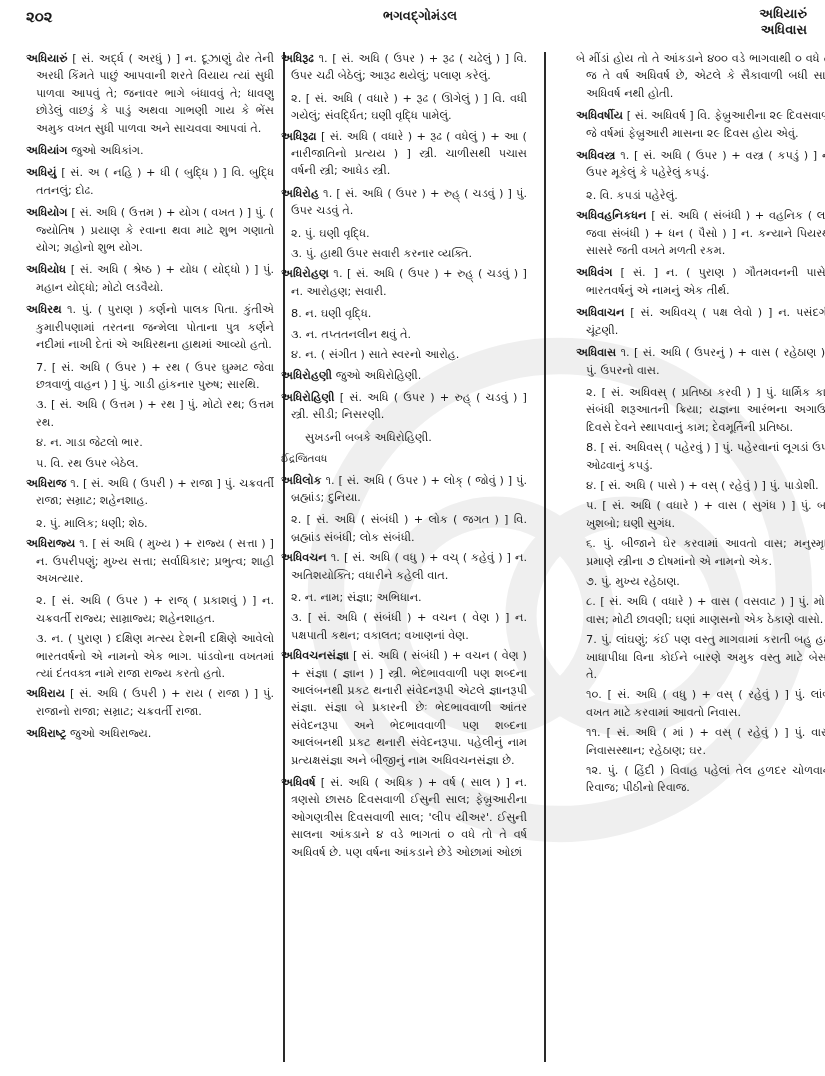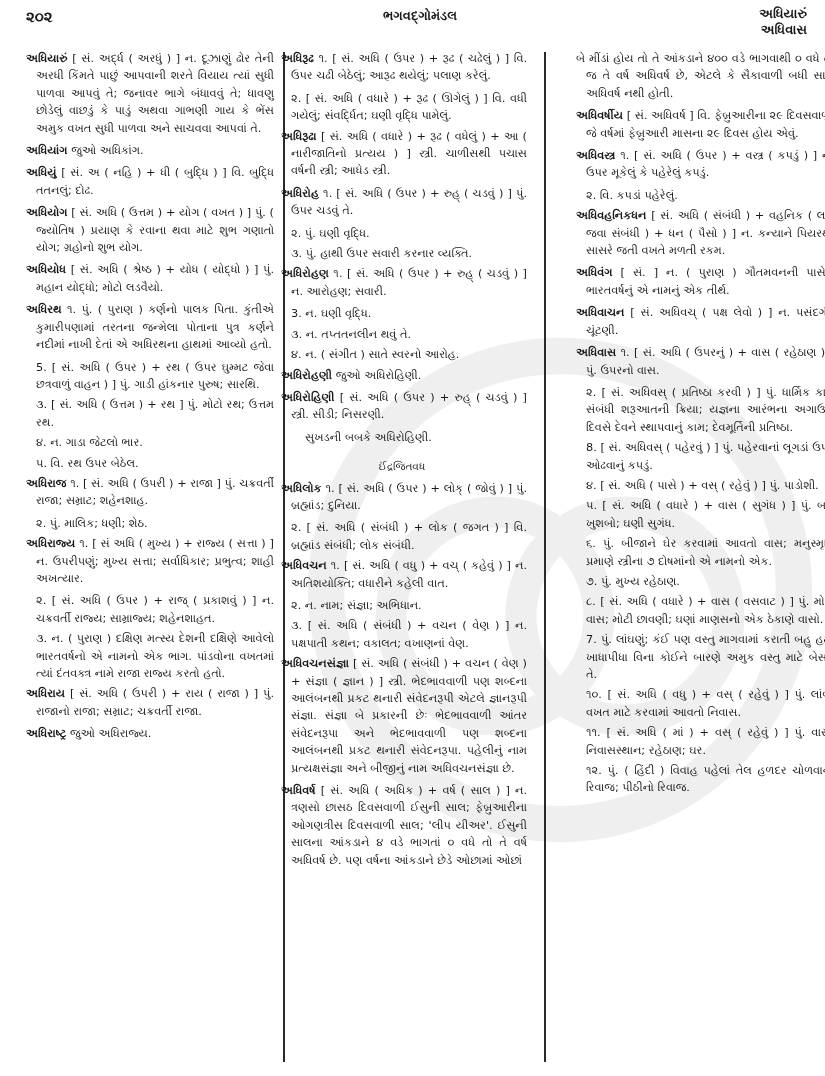--- a/index.html
+++ b/index.html
@@ -37,21 +37,21 @@
     .col-3 { left: 576px; width: 258px; }
     .divider {
       position: absolute; top: 2px; width: 1.5px; background: #2a2a2a;
     }
     .divider-1 { left: 283px; height: 1010px; }
     .divider-2 { left: 544px; height: 1010px; }
     .entry { margin: 0 0 5px 0; padding-left: 10px; text-indent: -10px; }
     .headword { font-weight: bold; }
     .sense { margin: 0 0 3px 0; padding-left: 10px; }
     .quote { margin: 0 0 2px 0; padding-left: 24px; }
-    .quote-src { margin: 12px 0 4px 0; text-align: center; font-size: 10.5px; padding-right: 4px; }
+    .quote-src { margin: 4px 0 4px 0; text-align: left; font-size: 10.5px; padding-right: 4px; }
   </style>
 </head>
 <body>
 
 <svg class="watermark" viewBox="0 0 200 200">
   <circle cx="100" cy="100" r="90" fill="none" stroke="#000" stroke-width="14"></circle>
   <circle cx="75" cy="110" r="40" fill="none" stroke="#000" stroke-width="12"></circle>
   <circle cx="125" cy="110" r="40" fill="none" stroke="#000" stroke-width="12"></circle>
 </svg>
 
@@ -65,42 +65,42 @@
 </div>
 
 <div class="columns">
   <div class="col col-1">
       <p class="entry"><span class="headword">અધિયારું</span> <span class="definition">[ સં. અર્દ્ધ ( અરધું ) ] ન. દૂઝાણું ઢોર તેની અરધી કિંમતે પાછું આપવાની શરતે વિયાય ત્યાં સુધી પાળવા આપવું તે; જનાવર ભાગે બંધાવવું તે; ધાવણુ છોડેલું વાછડું કે પાડું અથવા ગાભણી ગાય કે ભેંસ અમુક વખત સુધી પાળવા અને સાચવવા આપવાં તે.</span></p>
       <p class="entry"><span class="headword">અધિયાંગ</span> <span class="definition">જુઓ અધિકાંગ.</span></p>
       <p class="entry"><span class="headword">અધિયું</span> <span class="definition">[ સં. અ ( નહિ ) + ધી ( બુદ્ધિ ) ] વિ. બુદ્ધિ તતનલું; દોઢ.</span></p>
       <p class="entry"><span class="headword">અધિયોગ</span> <span class="definition">[ સં. અધિ ( ઉત્તમ ) + યોગ ( વખત ) ] પું. ( જ્યોતિષ ) પ્રયાણ કે રવાના થવા માટે શુભ ગણાતો યોગ; ગ્રહોનો શુભ યોગ.</span></p>
       <p class="entry"><span class="headword">અધિયોધ</span> <span class="definition">[ સં. અધિ ( શ્રેષ્ઠ ) + યોધ ( યોદ્ધો ) ] પું. મહાન યોદ્ધો; મોટો લડવૈયો.</span></p>
       <p class="entry"><span class="headword">અધિરથ</span> <span class="definition">૧. પું. ( પુરાણ ) કર્ણનો પાલક પિતા. કુંતીએ કુમારીપણામાં તરતના જન્મેલા પોતાના પુત્ર કર્ણને નદીમાં નાખી દેતાં એ અધિરથના હાથમાં આવ્યો હતો.</span></p>
-      <p class="sense">5. [ સં. અધિ ( ઉપર ) + રથ ( ઉપર ઘુમ્મટ જેવા છત્રવાળું વાહન ) ] પું. ગાડી હાંકનાર પુરુષ; સારથિ.</p>
+      <p class="sense">7. [ સં. અધિ ( ઉપર ) + રથ ( ઉપર ઘુમ્મટ જેવા છત્રવાળું વાહન ) ] પું. ગાડી હાંકનાર પુરુષ; સારથિ.</p>
       <p class="sense">૩. [ સં. અધિ ( ઉત્તમ ) + રથ ] પું. મોટો રથ; ઉત્તમ રથ.</p>
       <p class="sense">૪. ન. ગાડા જેટલો ભાર.</p>
       <p class="sense">૫. વિ. રથ ઉપર બેઠેલ.</p>
       <p class="entry"><span class="headword">અધિરાજ</span> <span class="definition">૧. [ સં. અધિ ( ઉપરી ) + રાજા ] પું. ચક્રવર્તી રાજા; સમ્રાટ; શહેનશાહ.</span></p>
       <p class="sense">૨. પું. માલિક; ધણી; શેઠ.</p>
       <p class="entry"><span class="headword">અધિરાજ્ય</span> <span class="definition">૧. [ સં અધિ ( મુખ્ય ) + રાજ્ય ( સત્તા ) ] ન. ઉપરીપણું; મુખ્ય સત્તા; સર્વાધિકાર; પ્રભુત્વ; શાહી અખત્યાર.</span></p>
       <p class="sense">૨. [ સં. અધિ ( ઉપર ) + રાજ્ ( પ્રકાશવું ) ] ન. ચક્રવર્તી રાજ્ય; સામ્રાજ્ય; શહેનશાહત.</p>
       <p class="sense">૩. ન. ( પુરાણ ) દક્ષિણ મત્સ્ય દેશની દક્ષિણે આવેલો ભારતવર્ષનો એ નામનો એક ભાગ. પાંડવોના વખતમાં ત્યાં દંતવક્ત્ર નામે રાજા રાજ્ય કરતો હતો.</p>
       <p class="entry"><span class="headword">અધિરાય</span> <span class="definition">[ સં. અધિ ( ઉપરી ) + રાય ( રાજા ) ] પું. રાજાનો રાજા; સમ્રાટ; ચક્રવર્તી રાજા.</span></p>
       <p class="entry"><span class="headword">અધિરાષ્ટ્ર</span> <span class="definition">જુઓ અધિરાજ્ય.</span></p>
     </div>
   <div class="divider divider-1"></div>
   <div class="col col-2">
       <p class="entry"><span class="headword">અધિરૂઢ</span> <span class="definition">૧. [ સં. અધિ ( ઉપર ) + રૂઢ ( ચઢેલું ) ] વિ. ઉપર ચઢી બેઠેલું; આરૂઢ થયેલું; પલાણ કરેલું.</span></p>
       <p class="sense">૨. [ સં. અધિ ( વધારે ) + રૂઢ ( ઊગેલું ) ] વિ. વધી ગયેલું; સંવર્દ્ધિત; ઘણી વૃદ્ધિ પામેલું.</p>
       <p class="entry"><span class="headword">અધિરૂઢા</span> <span class="definition">[ સં. અધિ ( વધારે ) + રૂઢ ( વધેલું ) + આ ( નારીજાતિનો પ્રત્યય ) ] સ્ત્રી. ચાળીસથી પચાસ વર્ષની સ્ત્રી; આધેડ સ્ત્રી.</span></p>
       <p class="entry"><span class="headword">અધિરોહ</span> <span class="definition">૧. [ સં. અધિ ( ઉપર ) + રુહ્ ( ચડવું ) ] પું. ઉપર ચડવું તે.</span></p>
       <p class="sense">૨. પું. ઘણી વૃદ્ધિ.</p>
       <p class="sense">૩. પું. હાથી ઉપર સવારી કરનાર વ્યક્તિ.</p>
       <p class="entry"><span class="headword">અધિરોહણ</span> <span class="definition">૧. [ સં. અધિ ( ઉપર ) + રુહ્ ( ચડવું ) ] ન. આરોહણ; સવારી.</span></p>
-      <p class="sense">3. ન. ઘણી વૃદ્ધિ.</p>
+      <p class="sense">8. ન. ઘણી વૃદ્ધિ.</p>
       <p class="sense">૩. ન. તપ્તતનલીન થવું તે.</p>
       <p class="sense">૪. ન. ( સંગીત ) સાતે સ્વરનો આરોહ.</p>
       <p class="entry"><span class="headword">અધિરોહણી</span> <span class="definition">જુઓ અધિરોહિણી.</span></p>
       <p class="entry"><span class="headword">અધિરોહિણી</span> <span class="definition">[ સં. અધિ ( ઉપર ) + રુહ્ ( ચડવું ) ] સ્ત્રી. સીડી; નિસરણી.</span></p>
       <p class="quote">સુખડની બબકે અધિરોહિણી.</p>
       <p class="quote-src">ઈંદ્રજિતવધ</p>
       <p class="entry"><span class="headword">અધિલોક</span> <span class="definition">૧. [ સં. અધિ ( ઉપર ) + લોક્ ( જોવું ) ] પું. બ્રહ્માંડ; દુનિયા.</span></p>
       <p class="sense">૨. [ સં. અધિ ( સંબંધી ) + લોક ( જગત ) ] વિ. બ્રહ્માંડ સંબંધી; લોક સંબંધી.</p>
       <p class="entry"><span class="headword">અધિવચન</span> <span class="definition">૧. [ સં. અધિ ( વધુ ) + વચ્ ( કહેવું ) ] ન. અતિશયોક્તિ; વધારીને કહેલી વાત.</span></p>
       <p class="sense">૨. ન. નામ; સંજ્ઞા; અભિધાન.</p>

